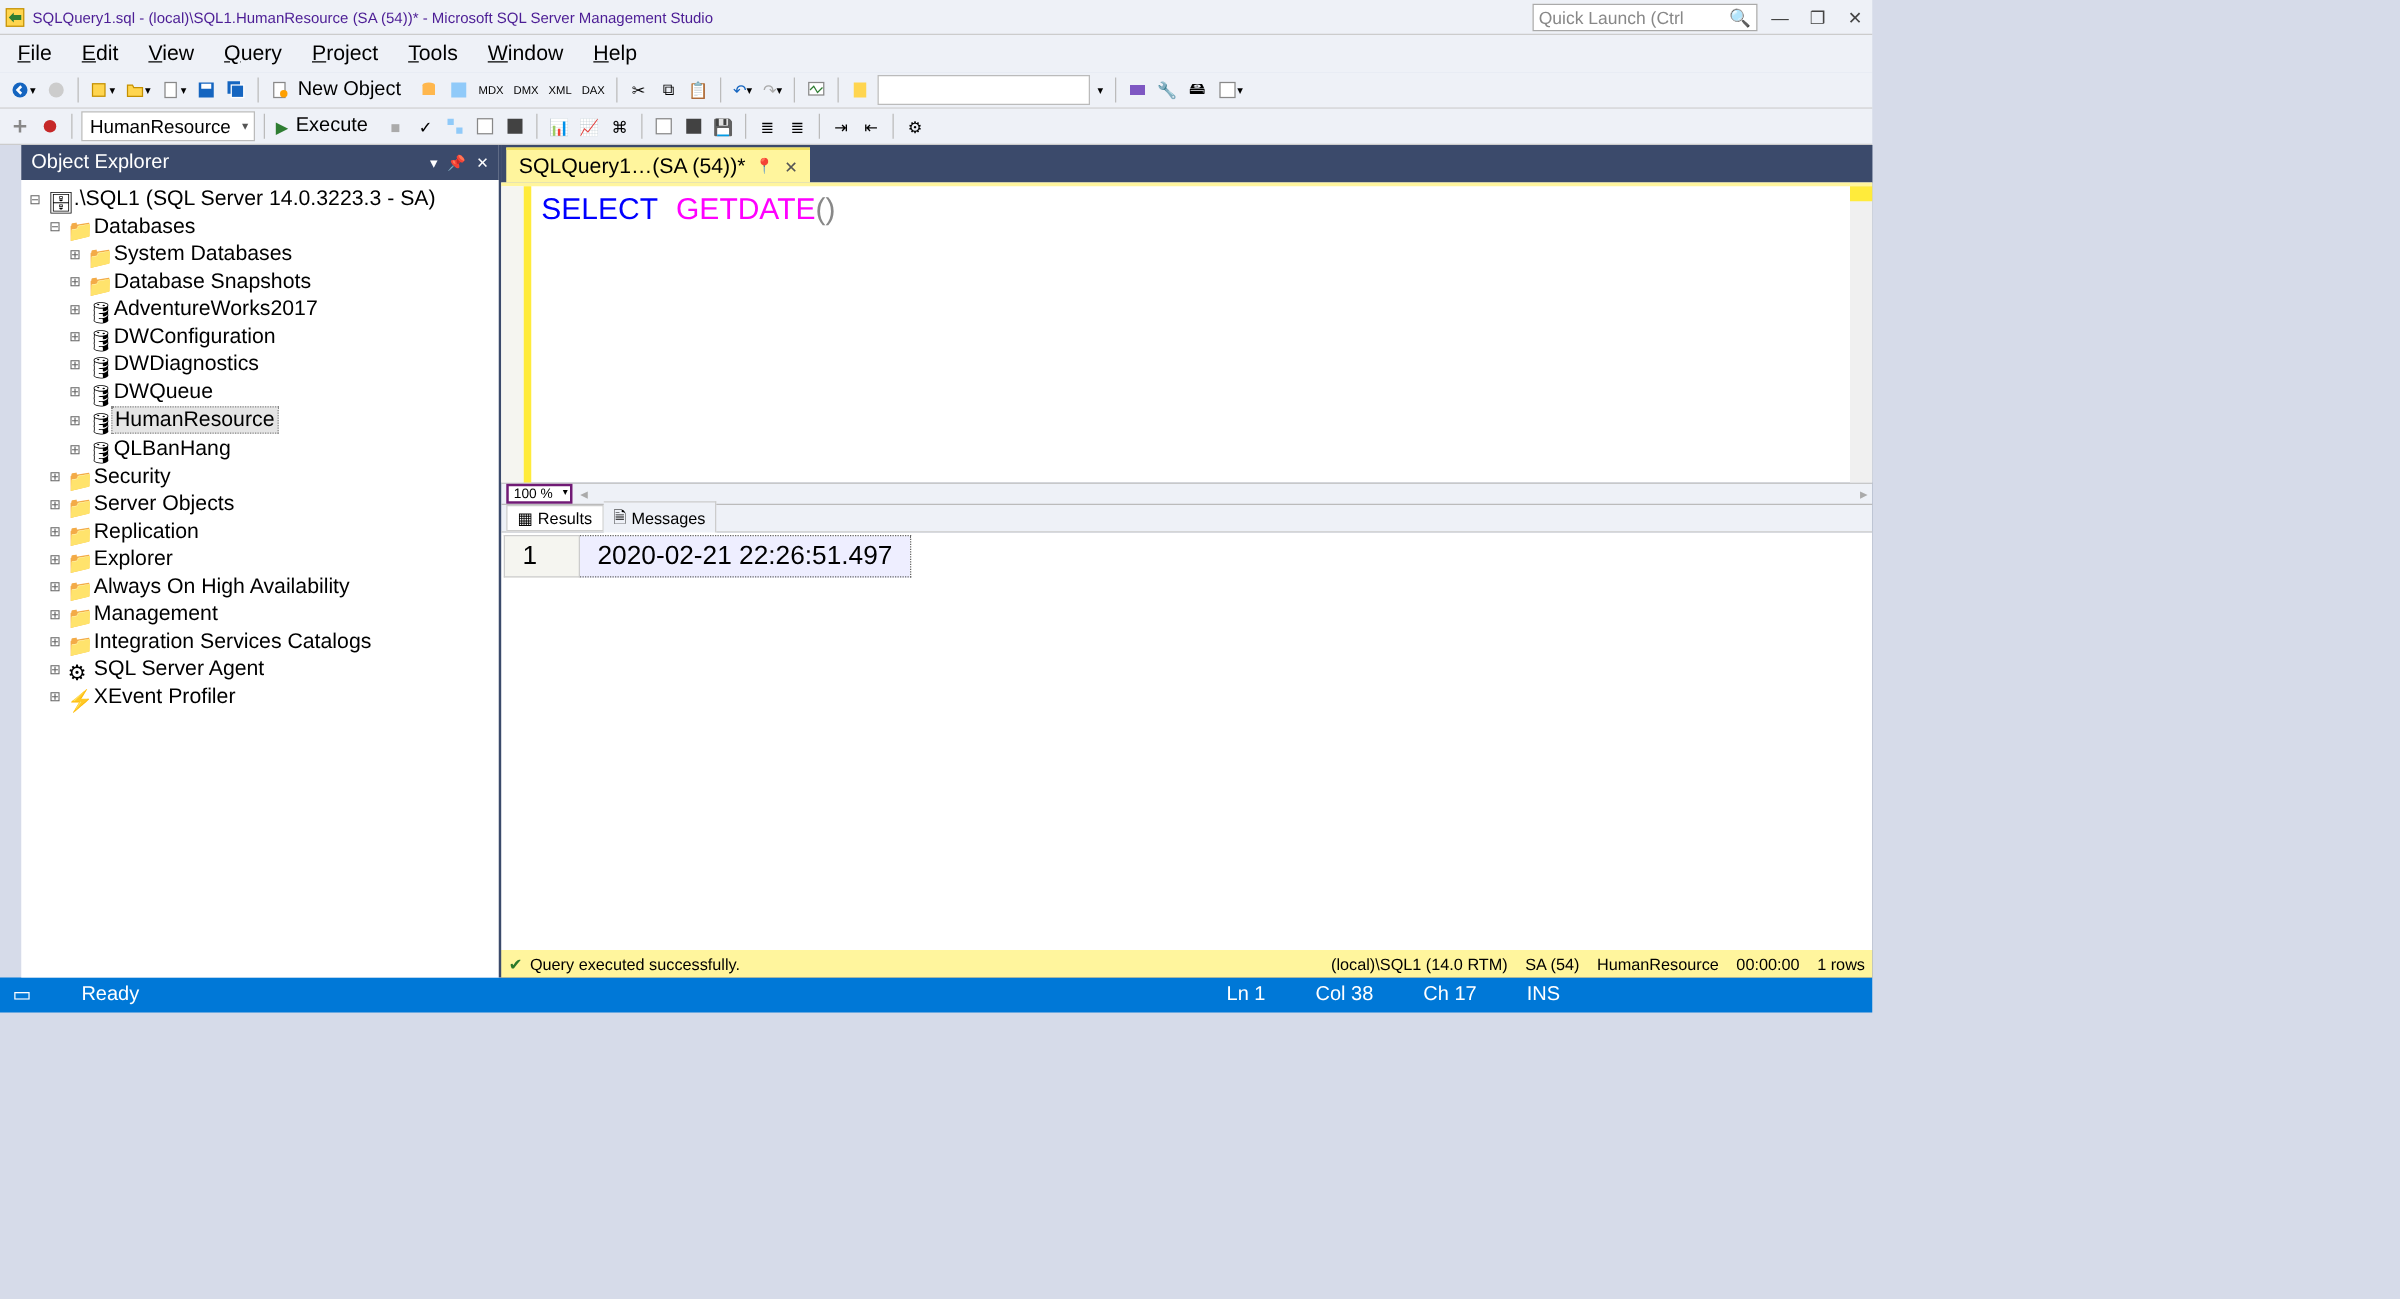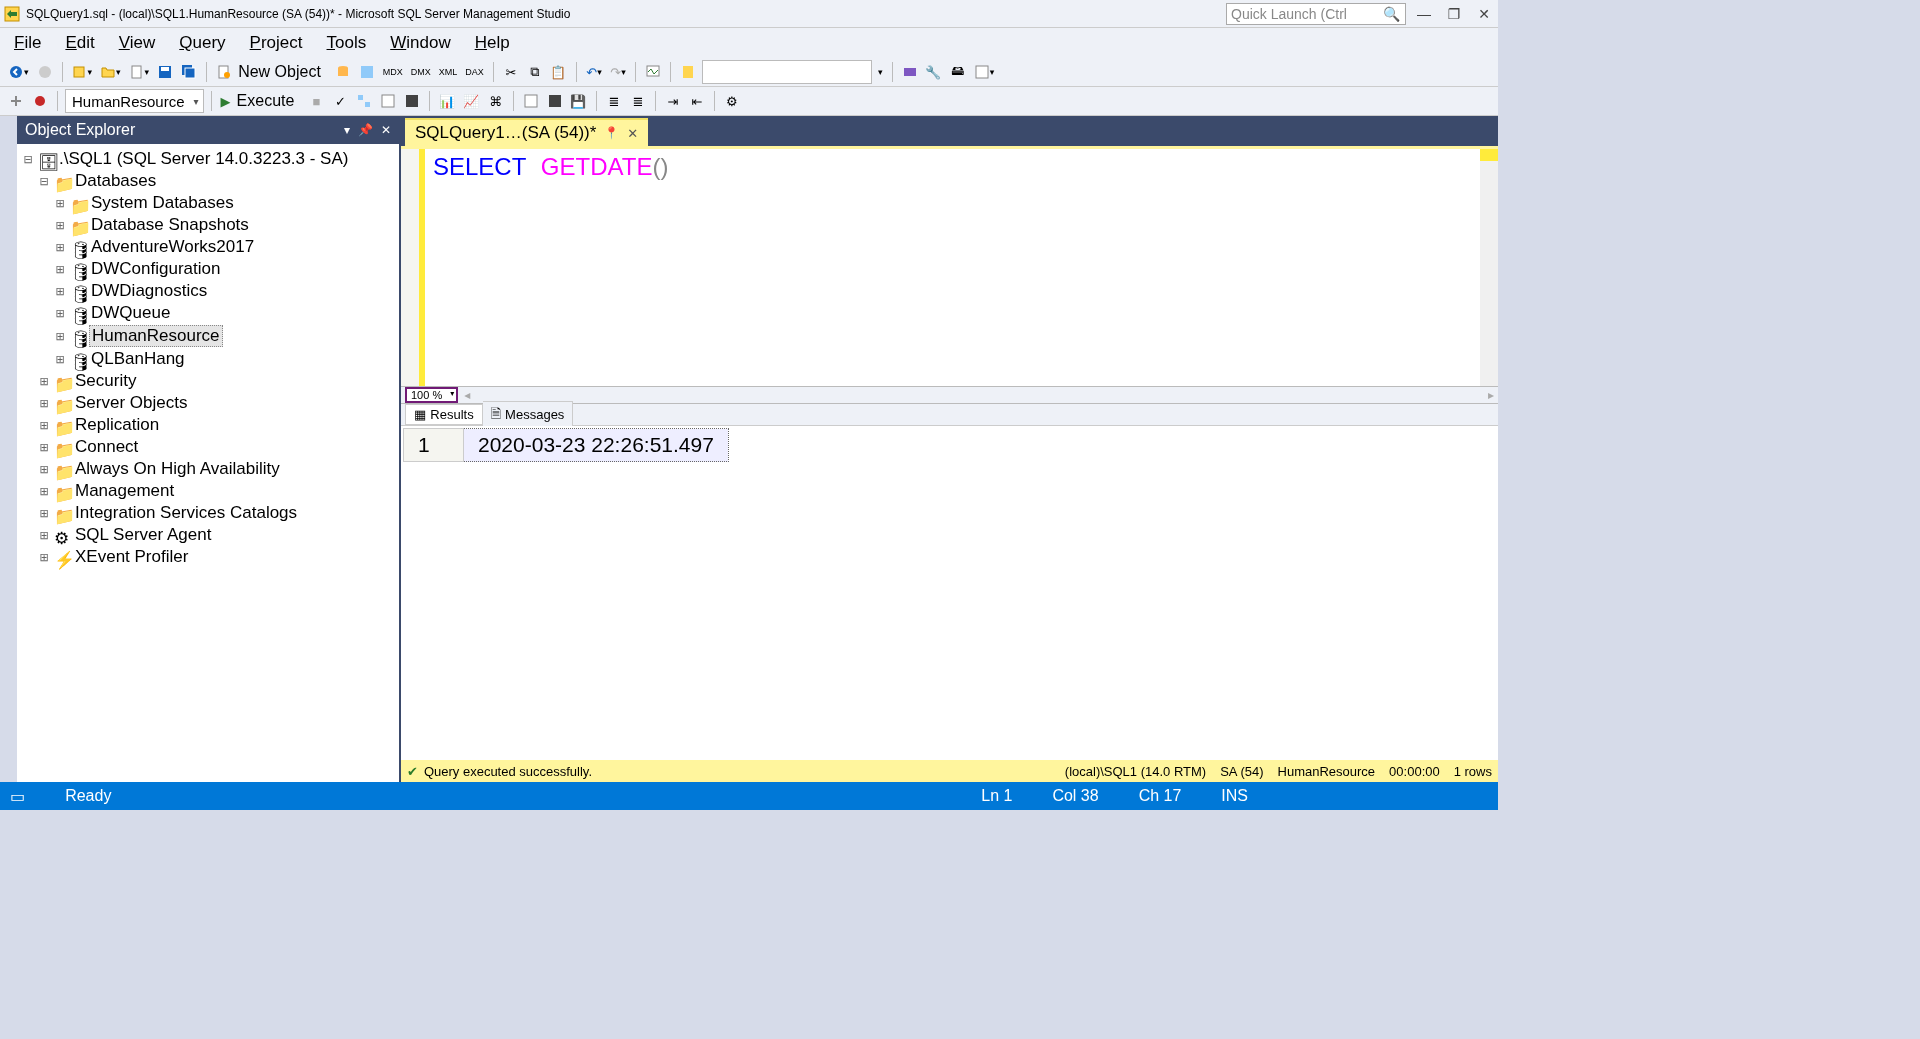--- a/index.html
+++ b/index.html
@@ -1,21 +1,21 @@
 <!DOCTYPE html>
 <html><head>
 <meta charset="utf-8">
 <style>
 * { box-sizing: border-box; margin: 0; padding: 0; font-family: 'Segoe UI', Tahoma, sans-serif; }
 body { width: 1498px; height: 812px; background: #d6dbe9; overflow: hidden; font-size: 13px; color: #000; }
 
 
 .title-bar { height: 28px; background: #eef1f7; display: flex; align-items: center; padding: 0 4px; border-bottom: 1px solid #ccc; }
 .app-icon { width: 16px; height: 16px; margin-right: 6px; }
-.title-text { flex: 1; font-size: 12px; color: #000000; }
+.title-text { flex: 1; font-size: 12px; color: #4c1d95; }
 .quick-launch { width: 180px; height: 22px; border: 1px solid #aaa; background: #fff; font-size: 14px; color: #888; padding: 0 4px; display: flex; align-items: center; justify-content: space-between; }
 .win-btns { display: flex; gap: 10px; margin-left: 8px; }
 .win-btn { width: 20px; height: 20px; display: flex; align-items: center; justify-content: center; font-size: 14px; color: #444; cursor: default; }
 
 
 .menu-bar { height: 30px; background: #eef1f7; display: flex; align-items: center; padding: 0 4px; font-size: 17px; gap: 4px; }
 .menu-item { padding: 3px 10px; cursor: default; }
 .menu-item .uline { text-decoration: underline; }
 
 
@@ -379,21 +379,21 @@
           <span class="tree-label">Server Objects</span>
         </div>
       <div class="tree-node indent-1">
           <span class="tree-toggle">⊞</span>
           <span class="tree-icon">📁</span>
           <span class="tree-label">Replication</span>
         </div>
       <div class="tree-node indent-1">
           <span class="tree-toggle">⊞</span>
           <span class="tree-icon">📁</span>
-          <span class="tree-label">Connect</span>
+          <span class="tree-label">Explorer</span>
         </div>
       <div class="tree-node indent-1">
           <span class="tree-toggle">⊞</span>
           <span class="tree-icon">📁</span>
           <span class="tree-label">Always On High Availability</span>
         </div>
       <div class="tree-node indent-1">
           <span class="tree-toggle">⊞</span>
           <span class="tree-icon">📁</span>
           <span class="tree-label">Management</span>
@@ -452,21 +452,21 @@
           <span>🗎</span>
           <span>Messages</span>
         </div>
     </div>
 
     <div class="results-grid">
       <table class="grid-table">
         <tbody>
         <tr>
           <td class="row-hdr">1</td>
-          <td class="cell-sel">2020-03-23 22:26:51.497</td>
+          <td class="cell-sel">2020-02-21 22:26:51.497</td>
         </tr>
       </tbody>
         </table>
     </div>
 
     <div class="query-status">
       <span class="status-ok">✔</span>
       <span>Query executed successfully.</span>
       <div class="right">
         <span>(local)\SQL1 (14.0 RTM)</span>

